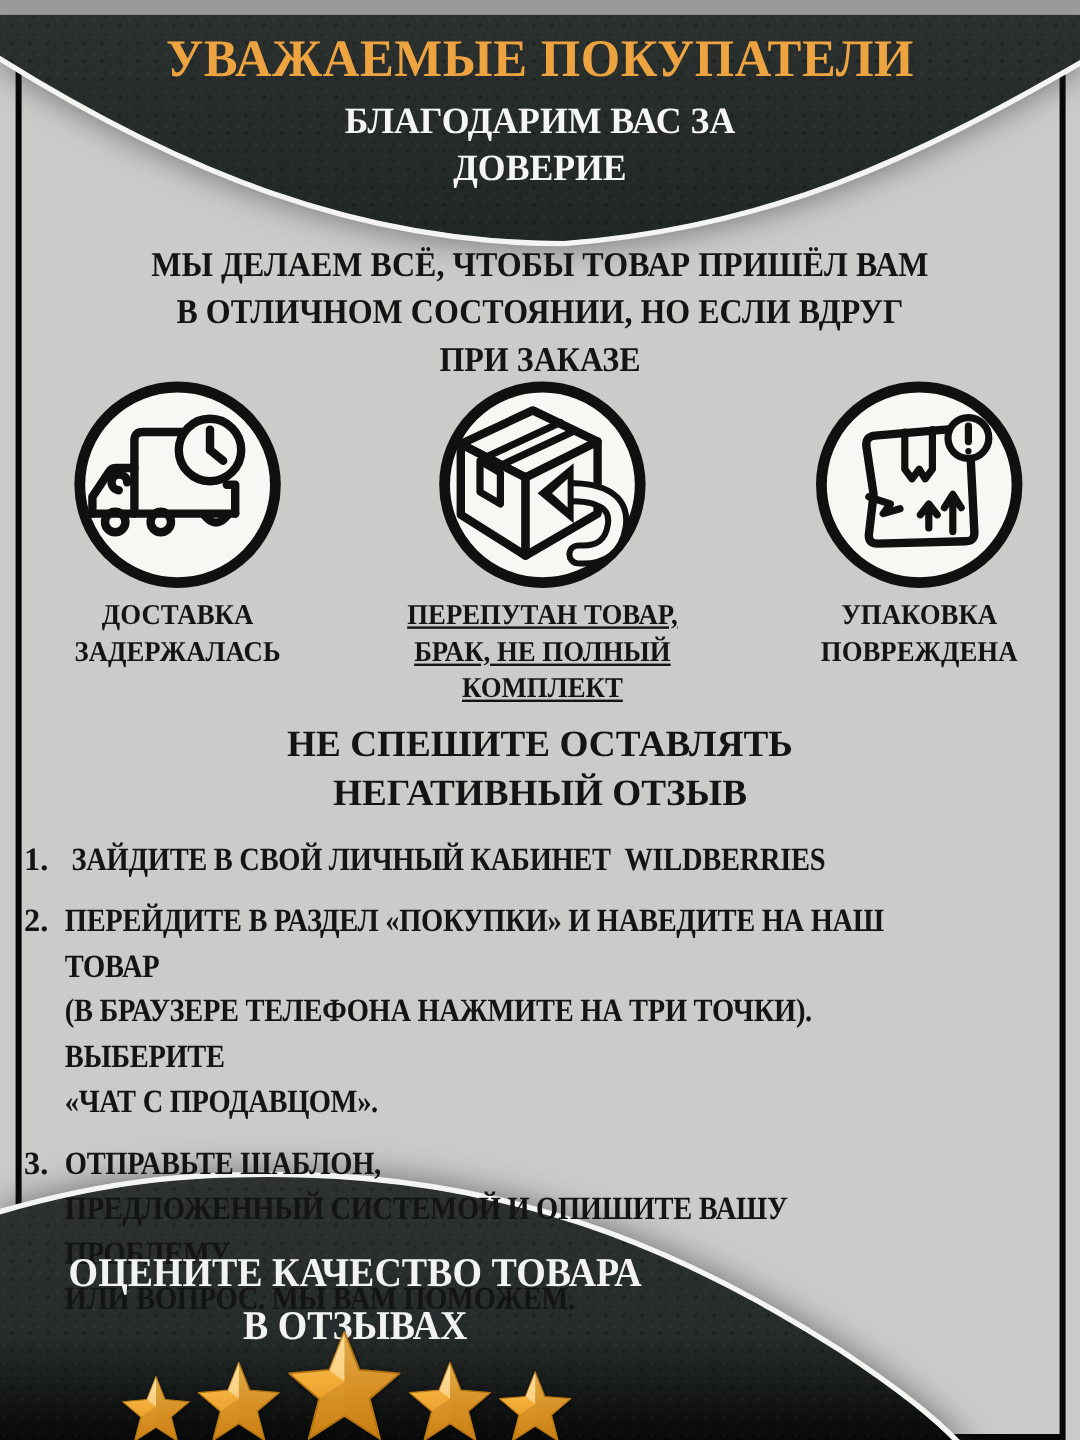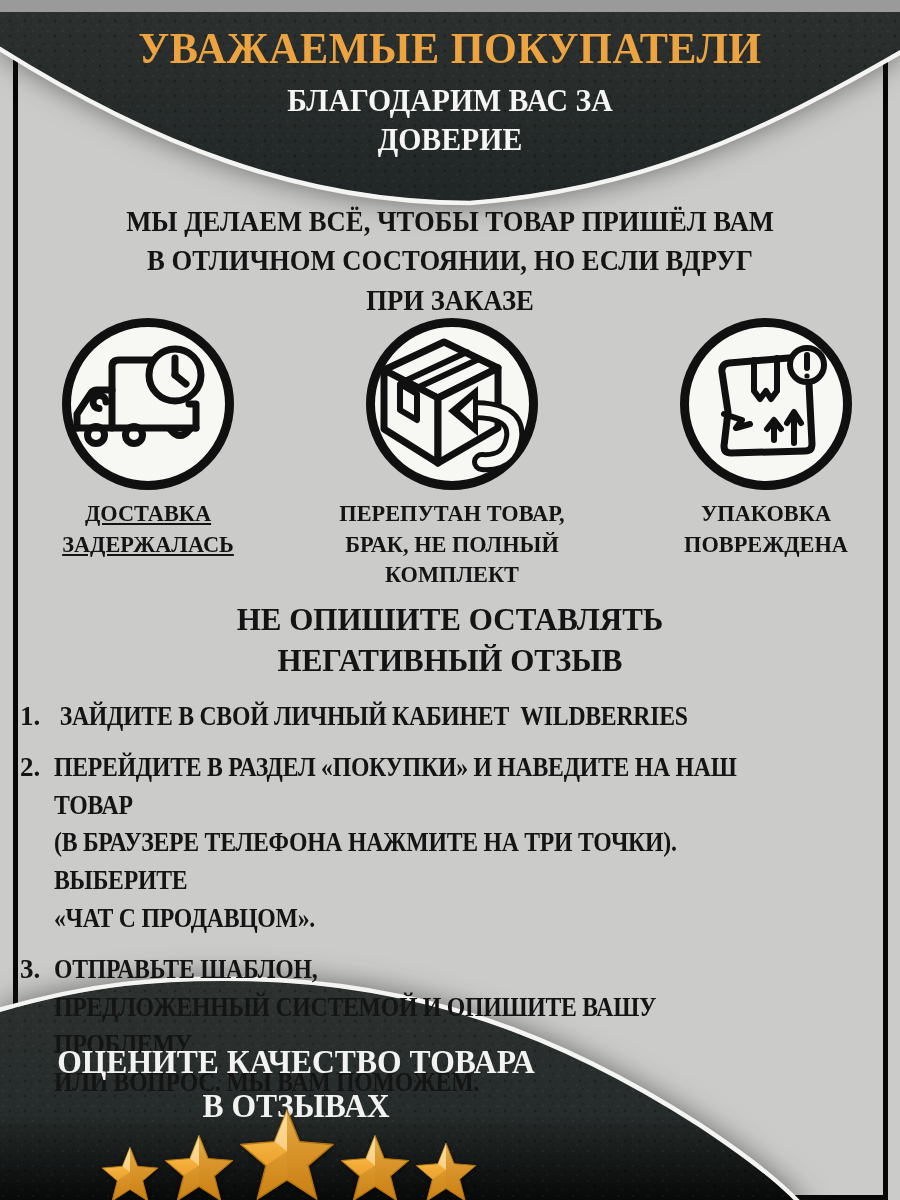--- a/index.html
+++ b/index.html
@@ -23,22 +23,22 @@
   .header-title{font-size:44px;line-height:1.15;color:#eda440;letter-spacing:.5px;
     transform:scaleX(.96);transform-origin:center top;margin:0;}
   .header-subtitle{font-size:31px;line-height:1.26;color:#f5f5f3;margin-top:6px;
     transform:scaleX(.96);transform-origin:center top;}
 
   .intro{position:absolute;left:0;right:0;top:190px;z-index:4;text-align:center;
     font-size:29px;line-height:1.36;transform:scaleX(.92);transform-origin:center top;}
 
   .reasons{position:absolute;left:0;top:306px;width:900px;z-index:4;}
   .reason{position:absolute;top:0;width:260px;text-align:center;}
-  .reason:nth-child(1){left:18px;text-decoration:underline;}
-  .reason:nth-child(2){left:322px;}
+  .reason:nth-child(1){left:18px;}
+  .reason:nth-child(2){left:322px;text-decoration:underline;}
   .reason:nth-child(3){left:636px;}
   .icon-circle{
     width:154px;height:154px;border-radius:50%;margin:0 auto;
     background:#f7f7f4;border:9px solid #101010;box-sizing:content-box;
     display:flex;align-items:center;justify-content:center;
   }
   .icon-circle svg{width:152px;height:152px;display:block;}
   .reason-label{margin-top:8px;font-size:24px;line-height:1.28;
     transform:scaleX(.93);transform-origin:center top;}
 
@@ -172,21 +172,21 @@
           <circle cx="117" cy="37" r="17" fill="#f7f7f4" stroke-width="6"></circle>
           <path d="M117,27 V40" stroke-width="6"></path>
           <circle cx="117" cy="48" r="2.6" fill="#101010" stroke="none"></circle>
         </svg>
       </div>
       <div class="reason-label ml">УПАКОВКА
 ПОВРЕЖДЕНА</div>
     </div>
   </div>
 
-  <div class="advice-title ml">НЕ ОПИШИТЕ ОСТАВЛЯТЬ
+  <div class="advice-title ml">НЕ СПЕШИТЕ ОСТАВЛЯТЬ
 НЕГАТИВНЫЙ ОТЗЫВ</div>
 
   <div class="steps">
     <div class="step">
       <span class="step-num">1.</span>
       <span class="step-text ml"> ЗАЙДИТЕ В СВОЙ ЛИЧНЫЙ КАБИНЕТ  WILDBERRIES</span>
     </div>
     <div class="step">
       <span class="step-num">2.</span>
       <span class="step-text ml">ПЕРЕЙДИТЕ В РАЗДЕЛ «ПОКУПКИ» И НАВЕДИТЕ НА НАШ ТОВАР

